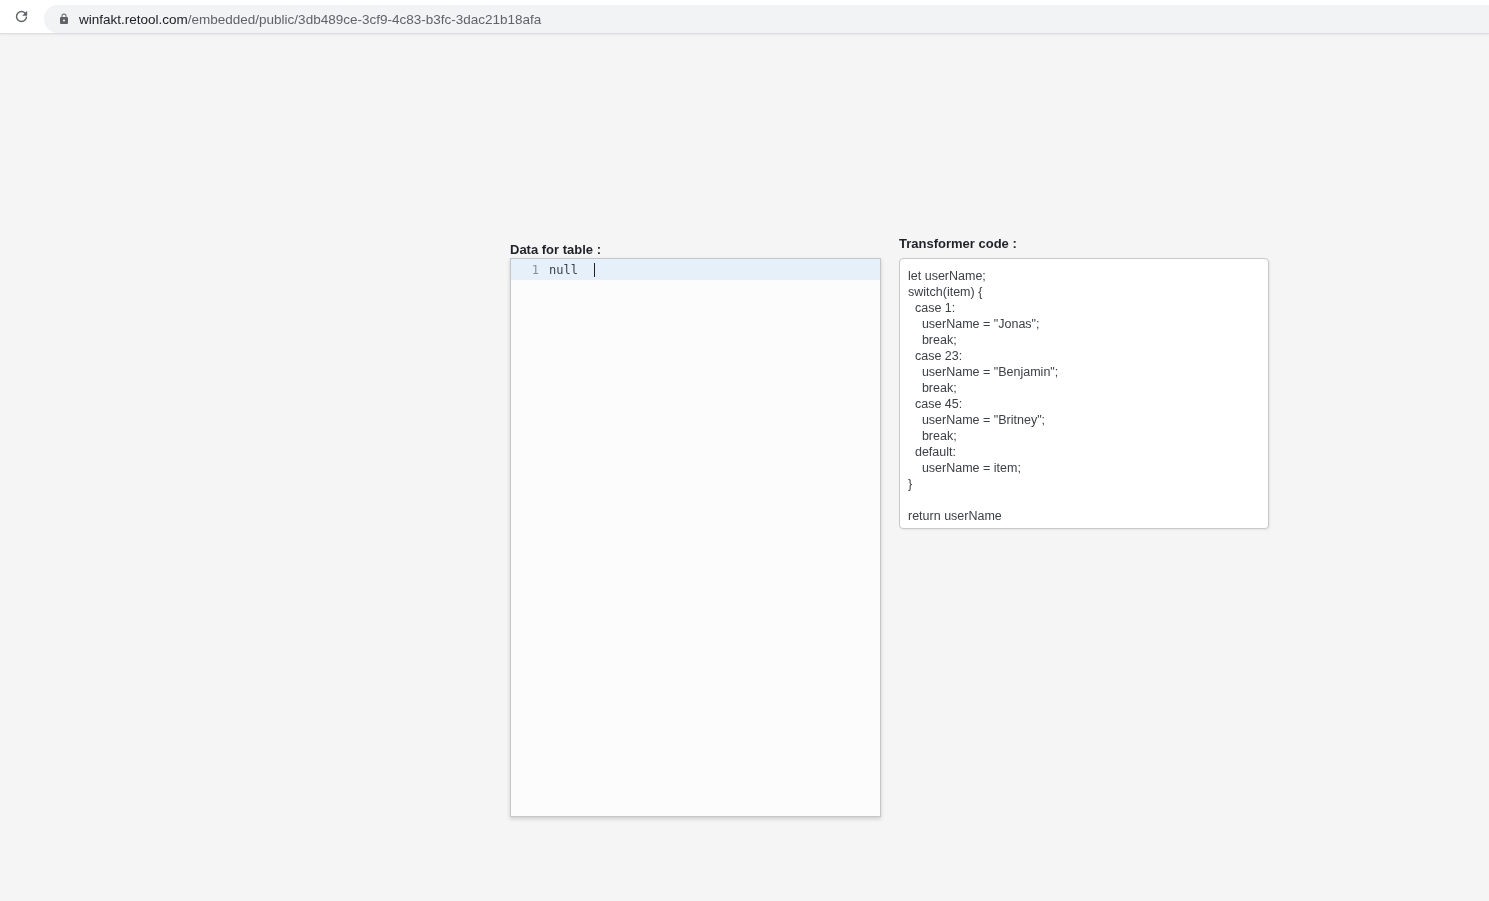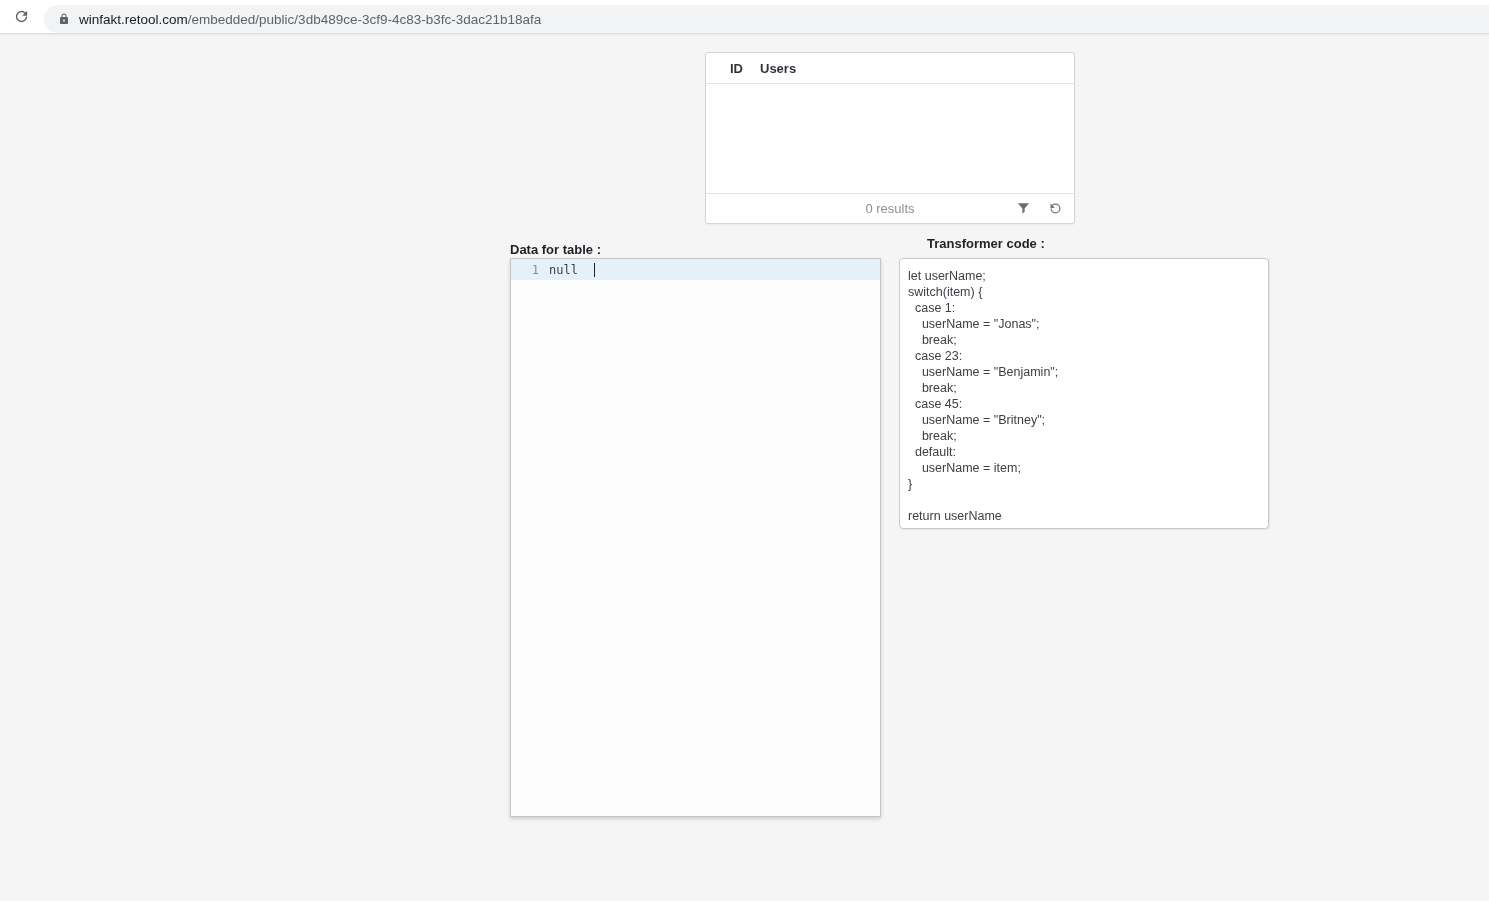--- a/index.html
+++ b/index.html
@@ -75,21 +75,21 @@
     display: flex; align-items: center; gap: 14px;
   }
   .icon-btn { width: 18px; height: 18px; display: flex; align-items: center; justify-content: center; cursor: pointer; }
 
   
   .section-label {
     position: absolute;
     font-size: 13px; font-weight: bold; color: #1e2227;
   }
   .label-data { left: 510px; top: 207px; }
-  .label-transformer { left: 899px; top: 201px; margin-left: 28px; }
+  .label-transformer { left: 899px; top: 201px; }
 
   
   .editor-panel {
     position: absolute; left: 510px; top: 223px; width: 371px; height: 559px;
     background: #fbfcfb;
     border: 1px solid #c6c6c6;
     box-shadow: 0 2px 4px rgba(0,0,0,0.16);
   }
   .editor-line {
     height: 21px; display: flex; align-items: center;
@@ -139,42 +139,20 @@
       <svg width="12" height="12" viewBox="0 0 24 24" fill="#5f6368">
         <path d="M18 8h-1V6a5 5 0 0 0-10 0v2H6a2 2 0 0 0-2 2v10a2 2 0 0 0 2 2h12a2 2 0 0 0 2-2V10a2 2 0 0 0-2-2zm-6 9a2 2 0 1 1 0-4 2 2 0 0 1 0 4zm3.1-9H8.9V6a3.1 3.1 0 0 1 6.2 0v2z"></path>
       </svg>
     </span>
     <span class="url"><span class="domain">winfakt.retool.com</span><span class="path">/embedded/public/3db489ce-3cf9-4c83-b3fc-3dac21b18afa</span></span>
   </div>
 </div>
 
 <div class="canvas">
 
-  <div class="table-card">
-    <div class="table-header">
-      <span class="col-head">ID</span>
-      <span class="col-head">Users</span>
-    </div>
-    <div class="table-body"></div>
-    <div class="table-footer">
-      <span class="results-text">0 results</span>
-      <span class="footer-icons">
-        <span class="icon-btn">
-          <svg width="15" height="15" viewBox="0 0 20 20" fill="#6e6e6e">
-            <path d="M2.5 3h15l-6 7v4.2l-3 2.3V10l-6-7z"></path>
-          </svg>
-        </span>
-        <span class="icon-btn">
-          <svg width="15" height="15" viewBox="0 0 24 24" fill="#757575" style="transform:scaleX(-1)">
-            <path d="M17.65 6.35A7.95 7.95 0 0 0 12 4a8 8 0 1 0 8 8h-2a6 6 0 1 1-6-6c1.66 0 3.14.69 4.22 1.78L13 11h7V4l-2.35 2.35z"></path>
-          </svg>
-        </span>
-      </span>
-    </div>
-  </div>
 
   <div class="section-label label-data">Data for table :</div>
 
   <div class="editor-panel">
     <div class="editor-line">
       <span class="line-gutter">1</span>
       <span class="line-code">
           <span>null</span>
           <span class="caret"></span>
         </span>

